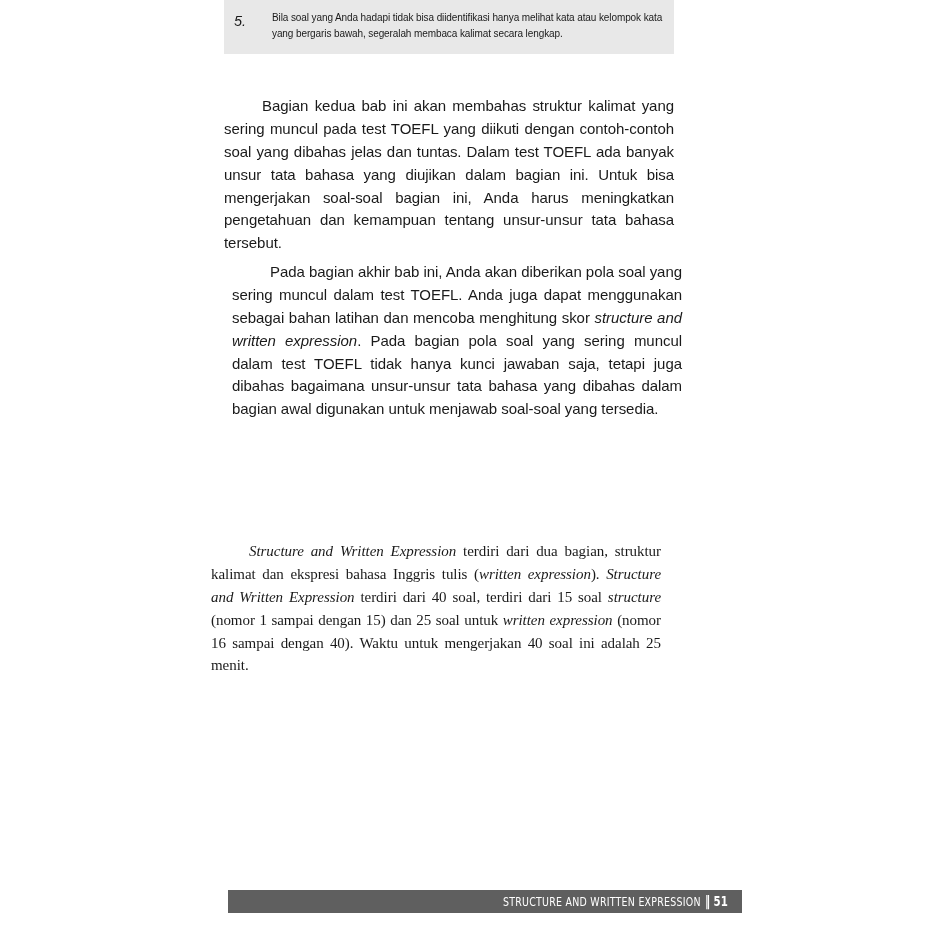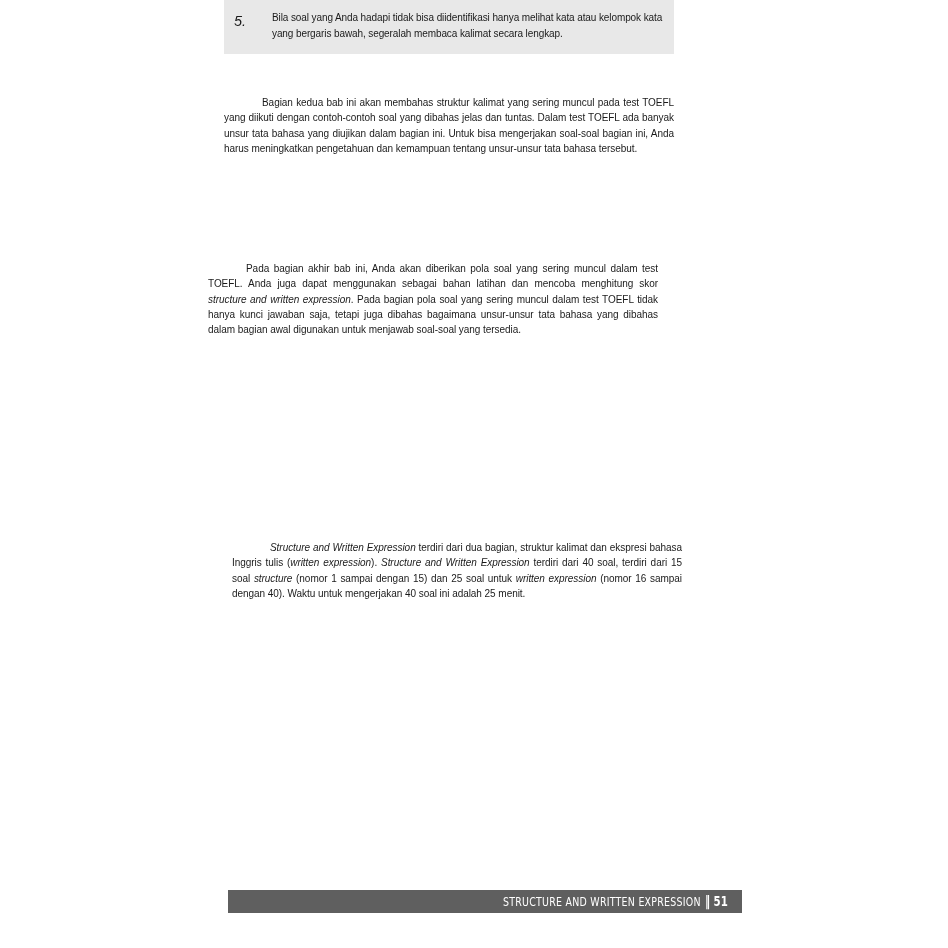--- a/index.html
+++ b/index.html
@@ -55,35 +55,35 @@
   .callout-text {
     font-size: 10px;
     line-height: 1.62;
     color: #1a1a1a;
     flex: 1 1 auto;
     letter-spacing: -0.1px;
   }
 
   
   .para {
-    font-size: 10px;
+    font-size: 15px;
     line-height: 1.525;
     text-align: justify;
     text-indent: 38px;
     color: #1a1a1a;
     margin: 0;
     letter-spacing: -0.05px;
     -webkit-hyphens: none;
     hyphens: none;
   }
   .para i { font-style: italic; }
 
   .p-block-1 { position: absolute; left: 224px; top: 95px; width: 450px; }
-  .p-block-2 { position: absolute; left: 208px; top: 261px; width: 450px; }
-  .p-block-3 { position: absolute; left: 232px; top: 540px; width: 450px; }
+  .p-block-2 { position: absolute; left: 232px; top: 261px; width: 450px; }
+  .p-block-3 { position: absolute; left: 211px; top: 540px; width: 450px; font-family: Liberation Serif, serif; }
 
   
   .section-header {
     position: absolute;
     left: 224px;
     top: 485px;
     width: 452px;
     height: 38px;
   }
   .sh-icon {

